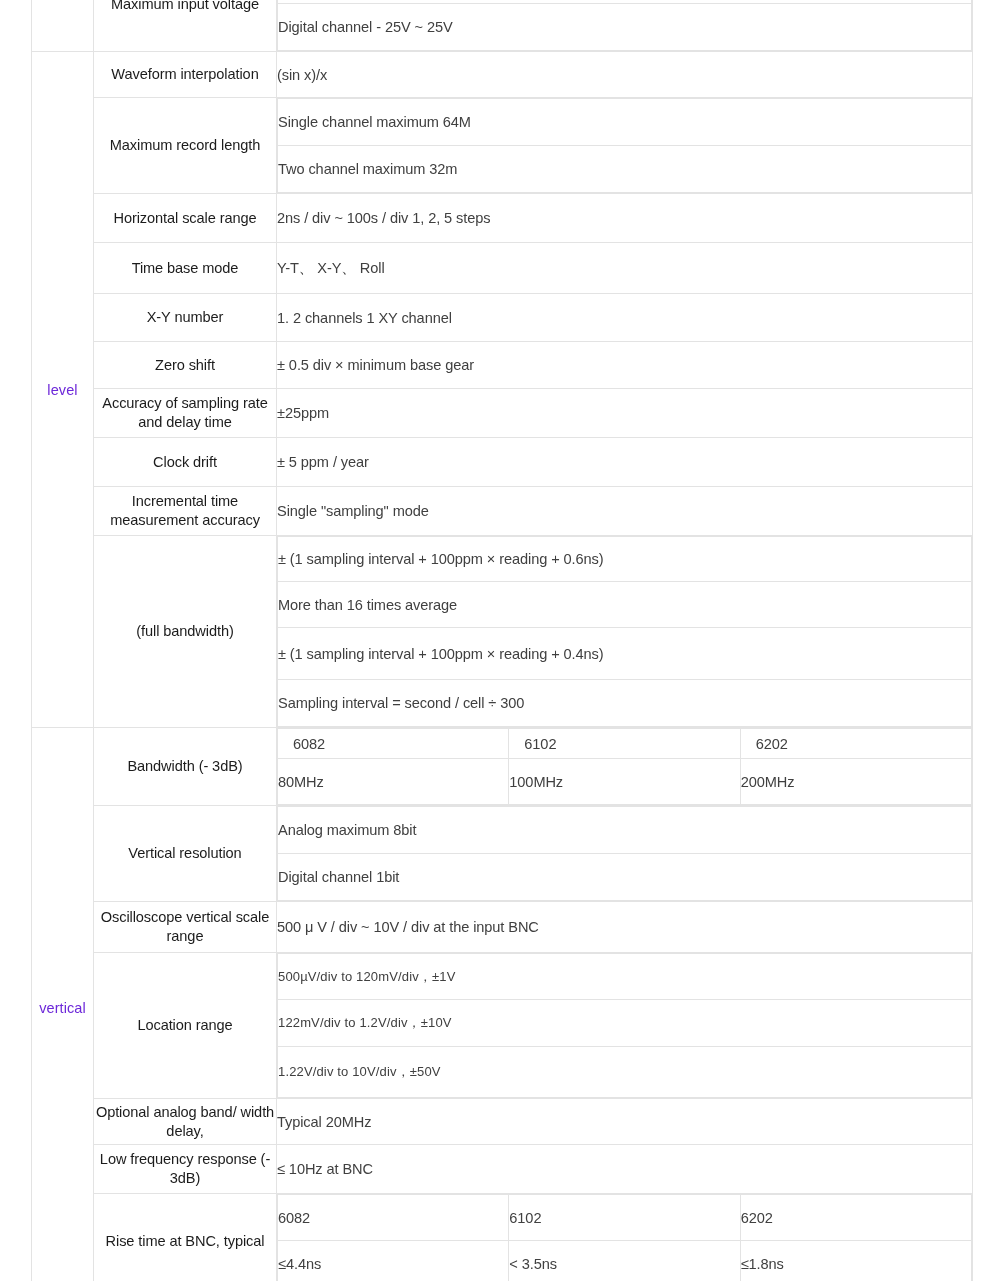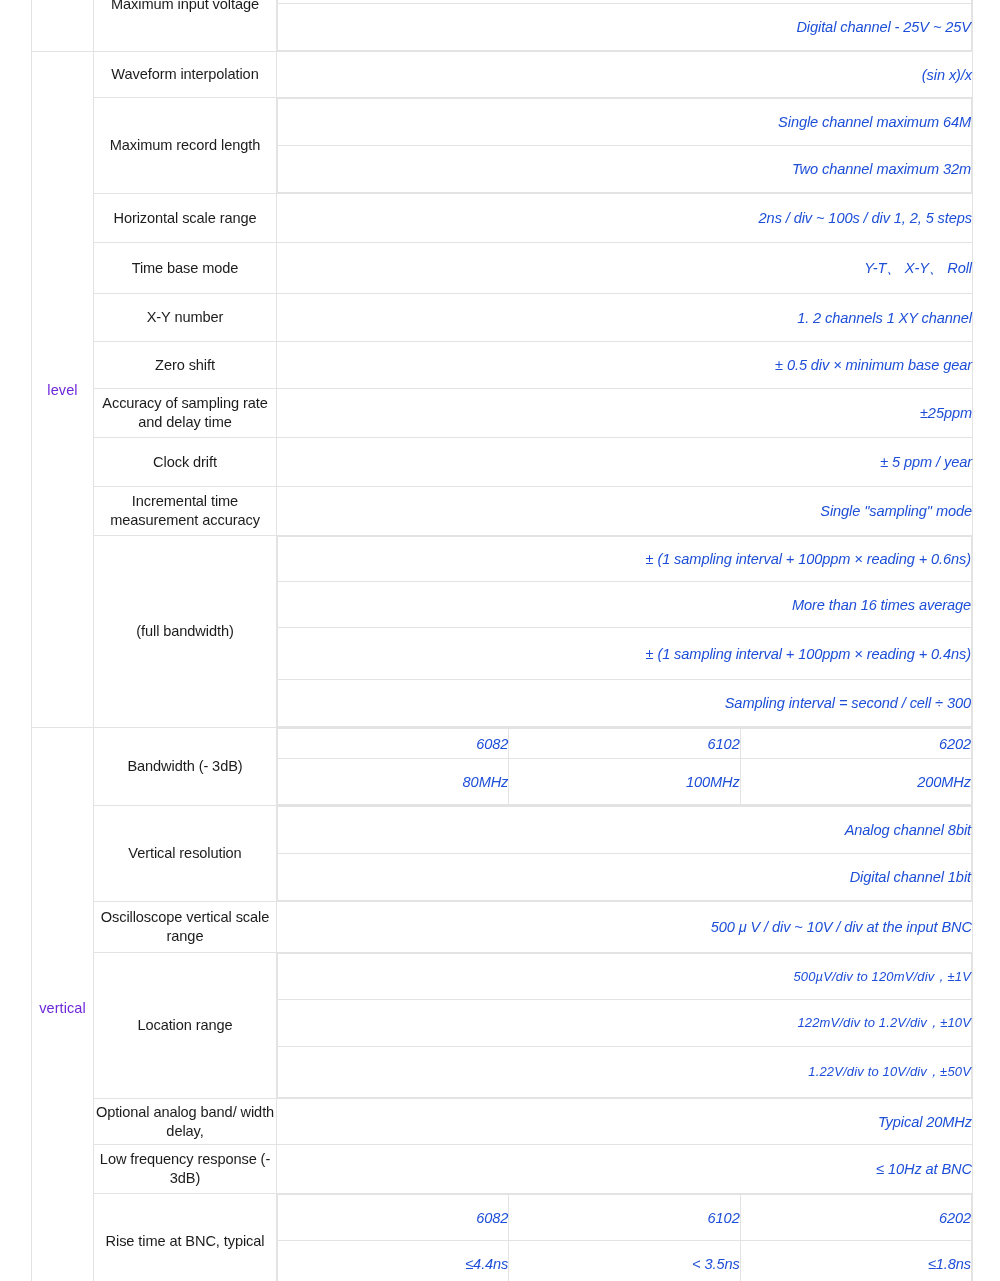--- a/index.html
+++ b/index.html
@@ -45,26 +45,25 @@
   }
   .param {
     text-align: center;
     font-size: 14.6px;
     line-height: 1.28;
     color: #1c1c1c;
     padding: 4px 6px;
     letter-spacing: -.1px;
   }
   .value {
-    text-align: right;
+    text-align: left;
     font-size: 14.6px;
-    color: #1d4ed8;
+    color: #404040;
     padding: 6px 0 6px 15px;
     letter-spacing: -.1px;
-    font-style: italic;
   }
   
   .value.alt {
     font-family: "Liberation Sans", sans-serif;
     font-size: 13px;
     letter-spacing: .15px;
     padding-left: 14px;
   }
 
   
@@ -239,21 +238,21 @@
           </table>
       </td>
     </tr>
 
     <tr>
       <td class="param h92">Vertical resolution</td>
       <td>
         <table class="stack">
           <tbody>
               <tr>
-                <td class="value h46">Analog channel 8bit</td>
+                <td class="value h46">Analog maximum 8bit</td>
               </tr>
           <tr>
                 <td class="value h46">Digital channel 1bit</td>
               </tr>
         </tbody>
           </table>
       </td>
     </tr>
 
     <tr>

